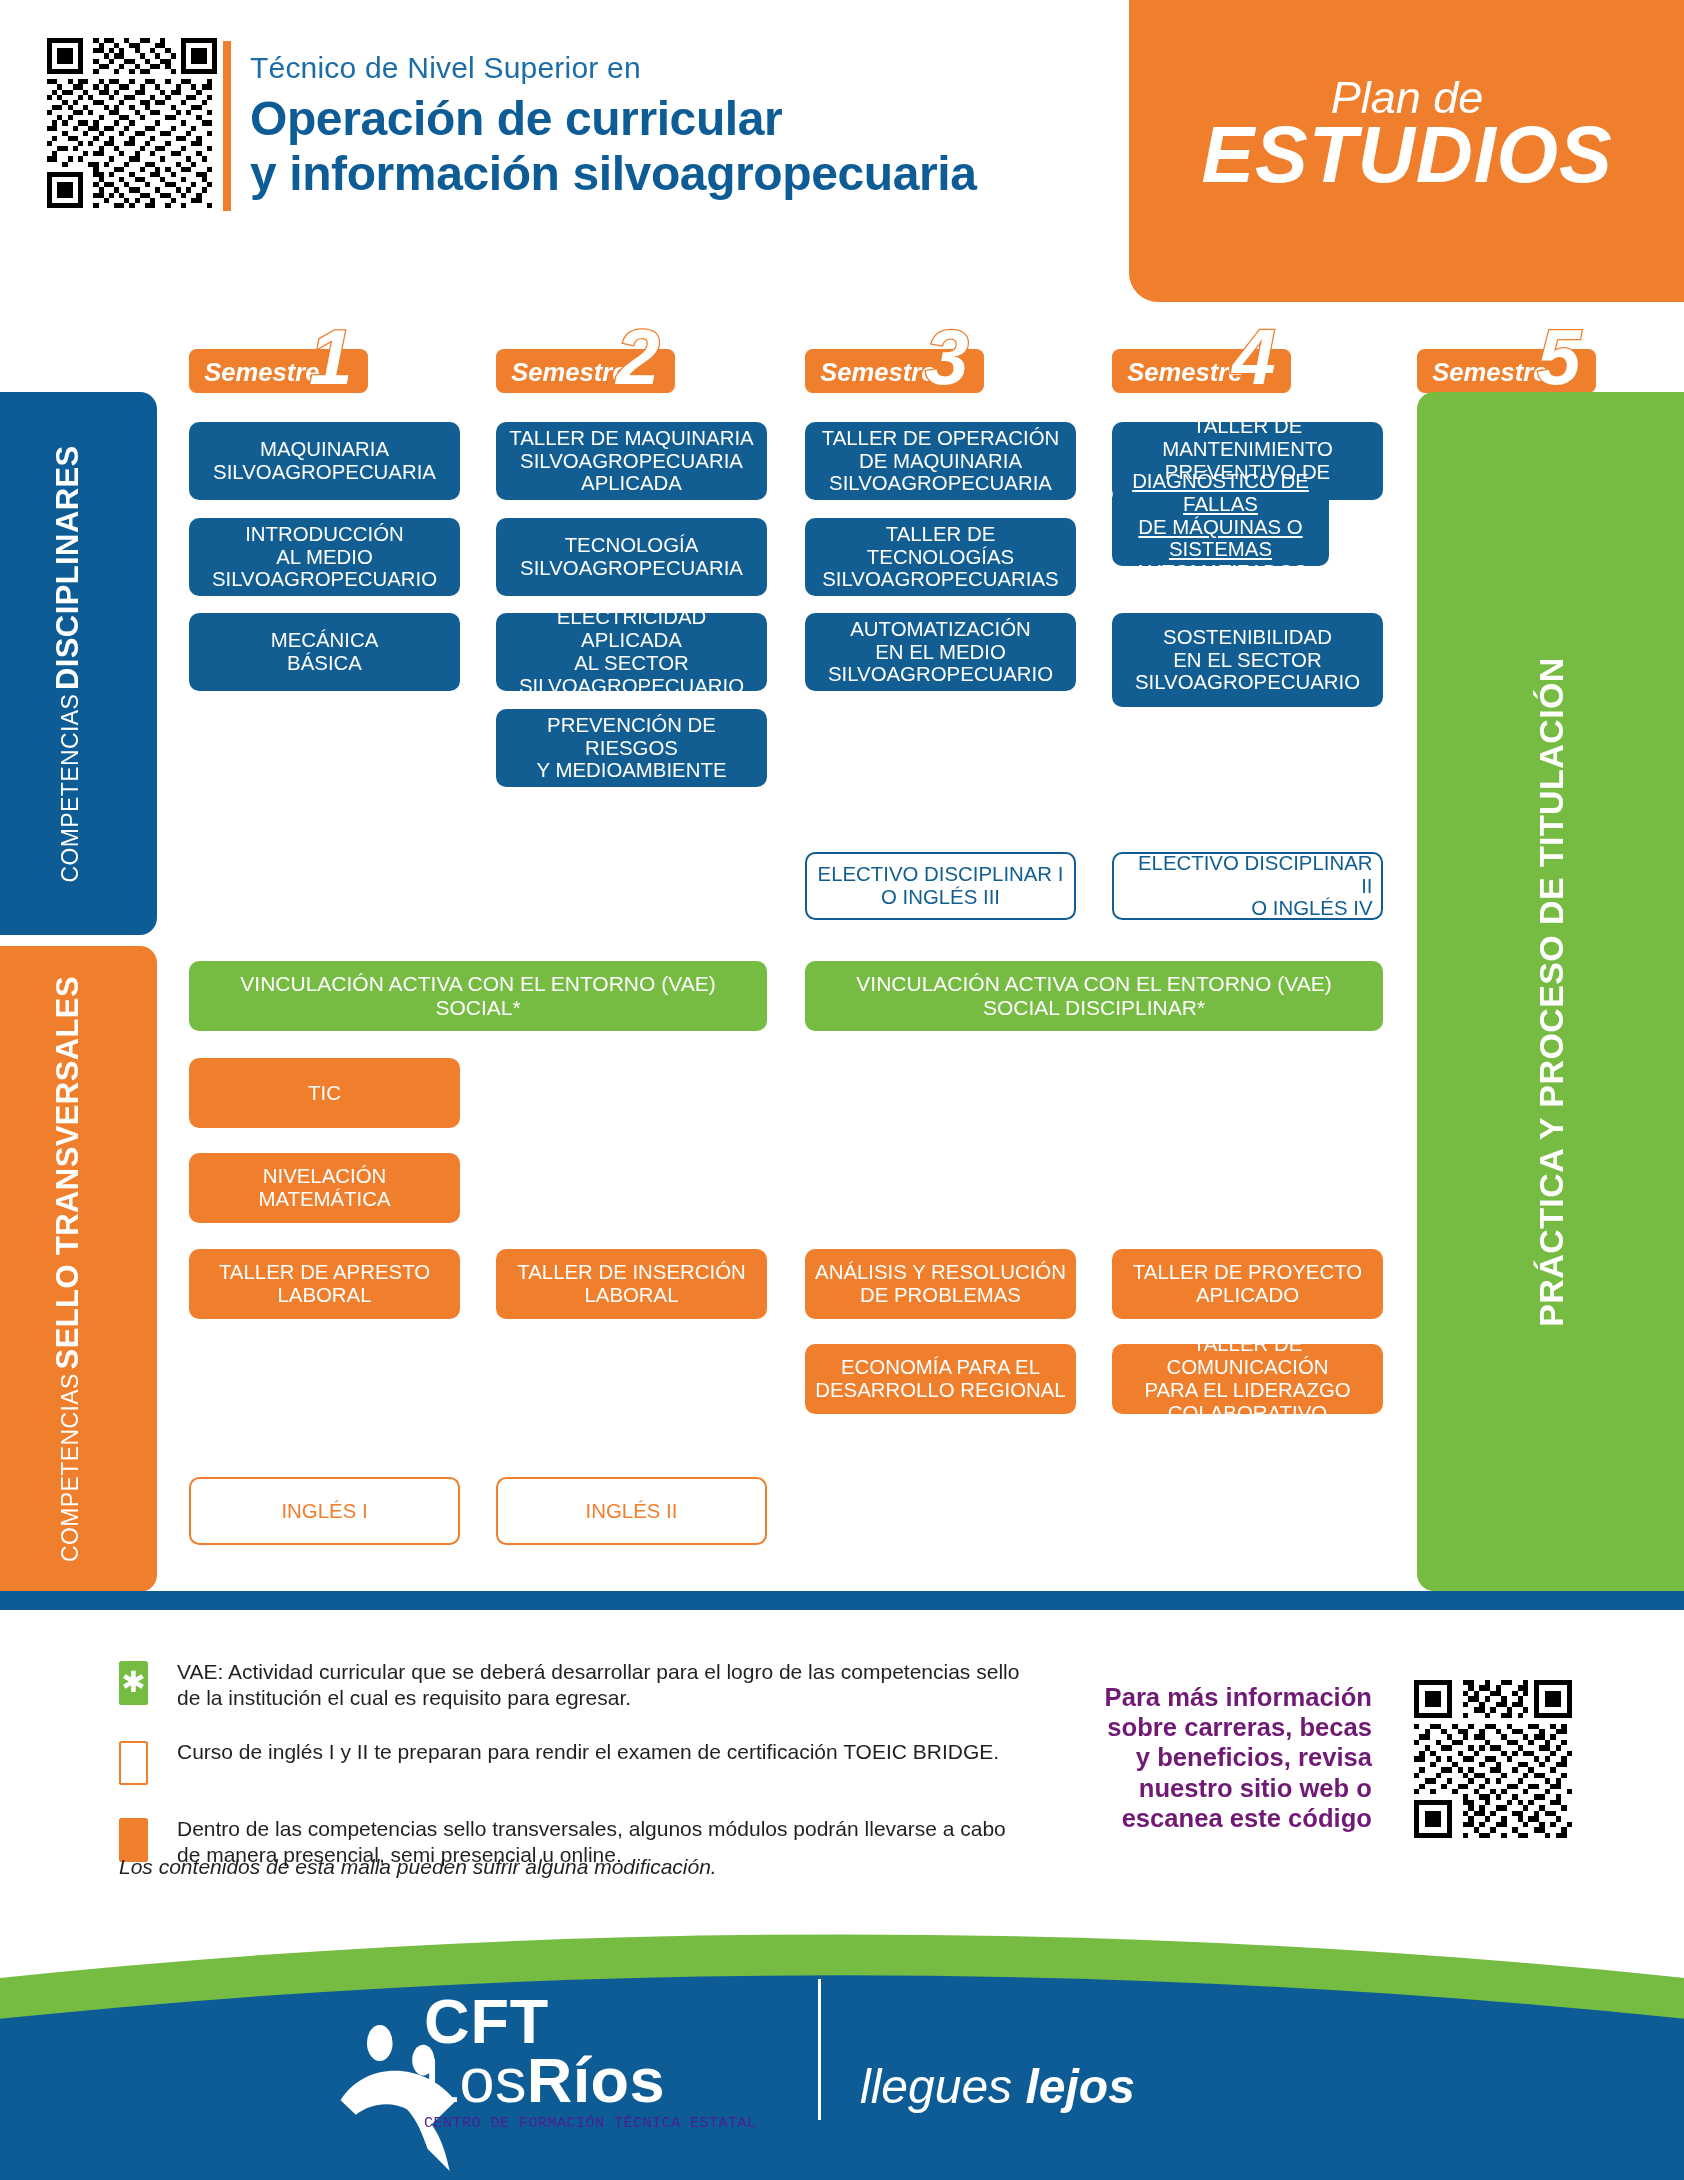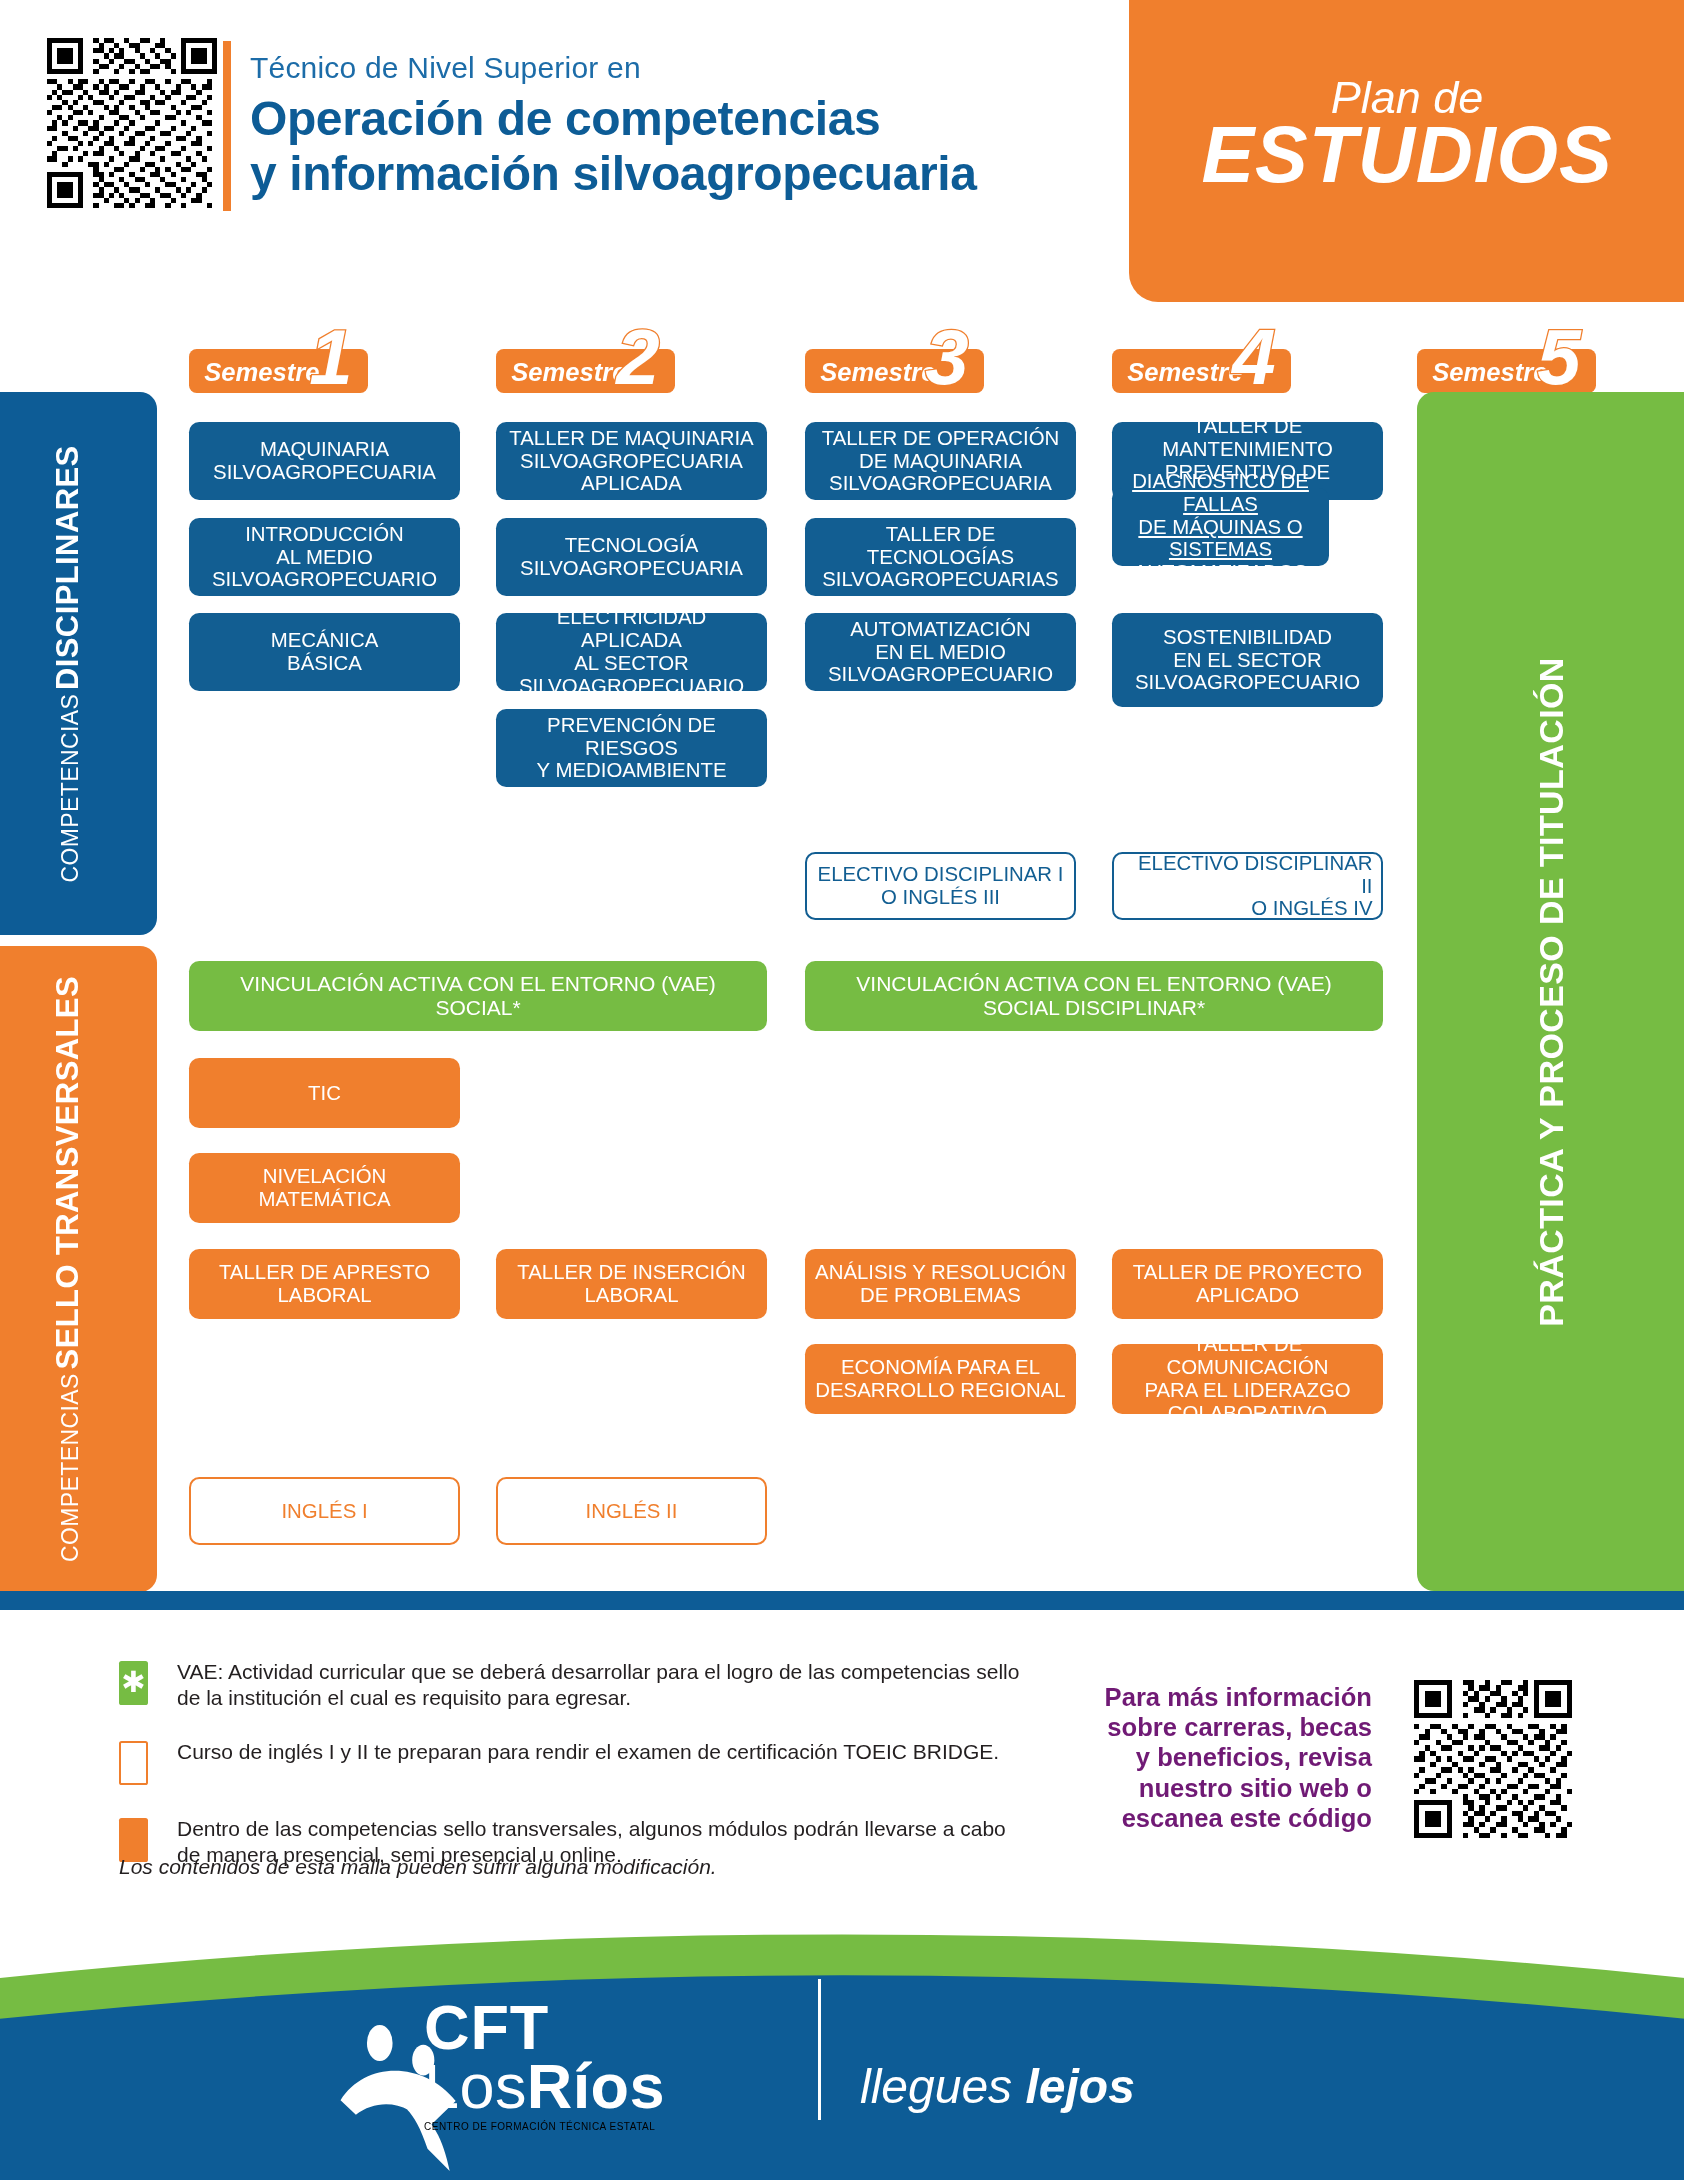--- a/index.html
+++ b/index.html
@@ -158,21 +158,21 @@
   #logo-cft {
     font-size: 63px; font-weight: bold; color: #fff;
     letter-spacing: 0.9px; line-height: .92;
   }
   #logo-rios {
     font-size: 63px; color: #fff; letter-spacing: 0.4px; line-height: .95;
   }
   #logo-rios b { font-weight: bold; }
   #logo-rios span.thin { font-weight: 300; }
   #logo-sub {
-    font-size: 10px; color: #000000; letter-spacing: 0.5px; margin-top: 4.3px;
+    font-size: 15px; color: #4c1d95; letter-spacing: 0.5px; margin-top: 4.3px; font-family: Liberation Mono, monospace;
   }
   #logo-bird {
     position: absolute; left: 332px; bottom: 4.3px; width: 145px; height: 158px;
   }
   #logo-divider {
     position: absolute; left: 818px; bottom: 61px; width: 3.4px; height: 141px;
     background: #fff;
   }
   #tagline {
     position: absolute; left: 860px; bottom: 66px;
@@ -429,21 +429,21 @@
         <rect x="19" y="32" width="2" height="1"></rect>
         <rect x="23" y="32" width="1" height="1"></rect>
         <rect x="26" y="32" width="1" height="1"></rect>
         <rect x="31" y="32" width="1" height="1"></rect>
     </g>
   </svg>
 
   <div id="title-rule"></div>
   <div id="kicker">Técnico de Nivel Superior en</div>
   <div id="title-main">
-    <div>Operación de competencias</div>
+    <div>Operación de curricular</div>
     <div>y información silvoagropecuaria</div>
   </div>
 
   <div id="plan-panel">
     <div id="plan-de">Plan de</div>
     <div id="plan-estudios">ESTUDIOS</div>
   </div>
 </div>
 
 <div class="sem-head" id="semhead-1" style="left: 189px; width: 179px;">

